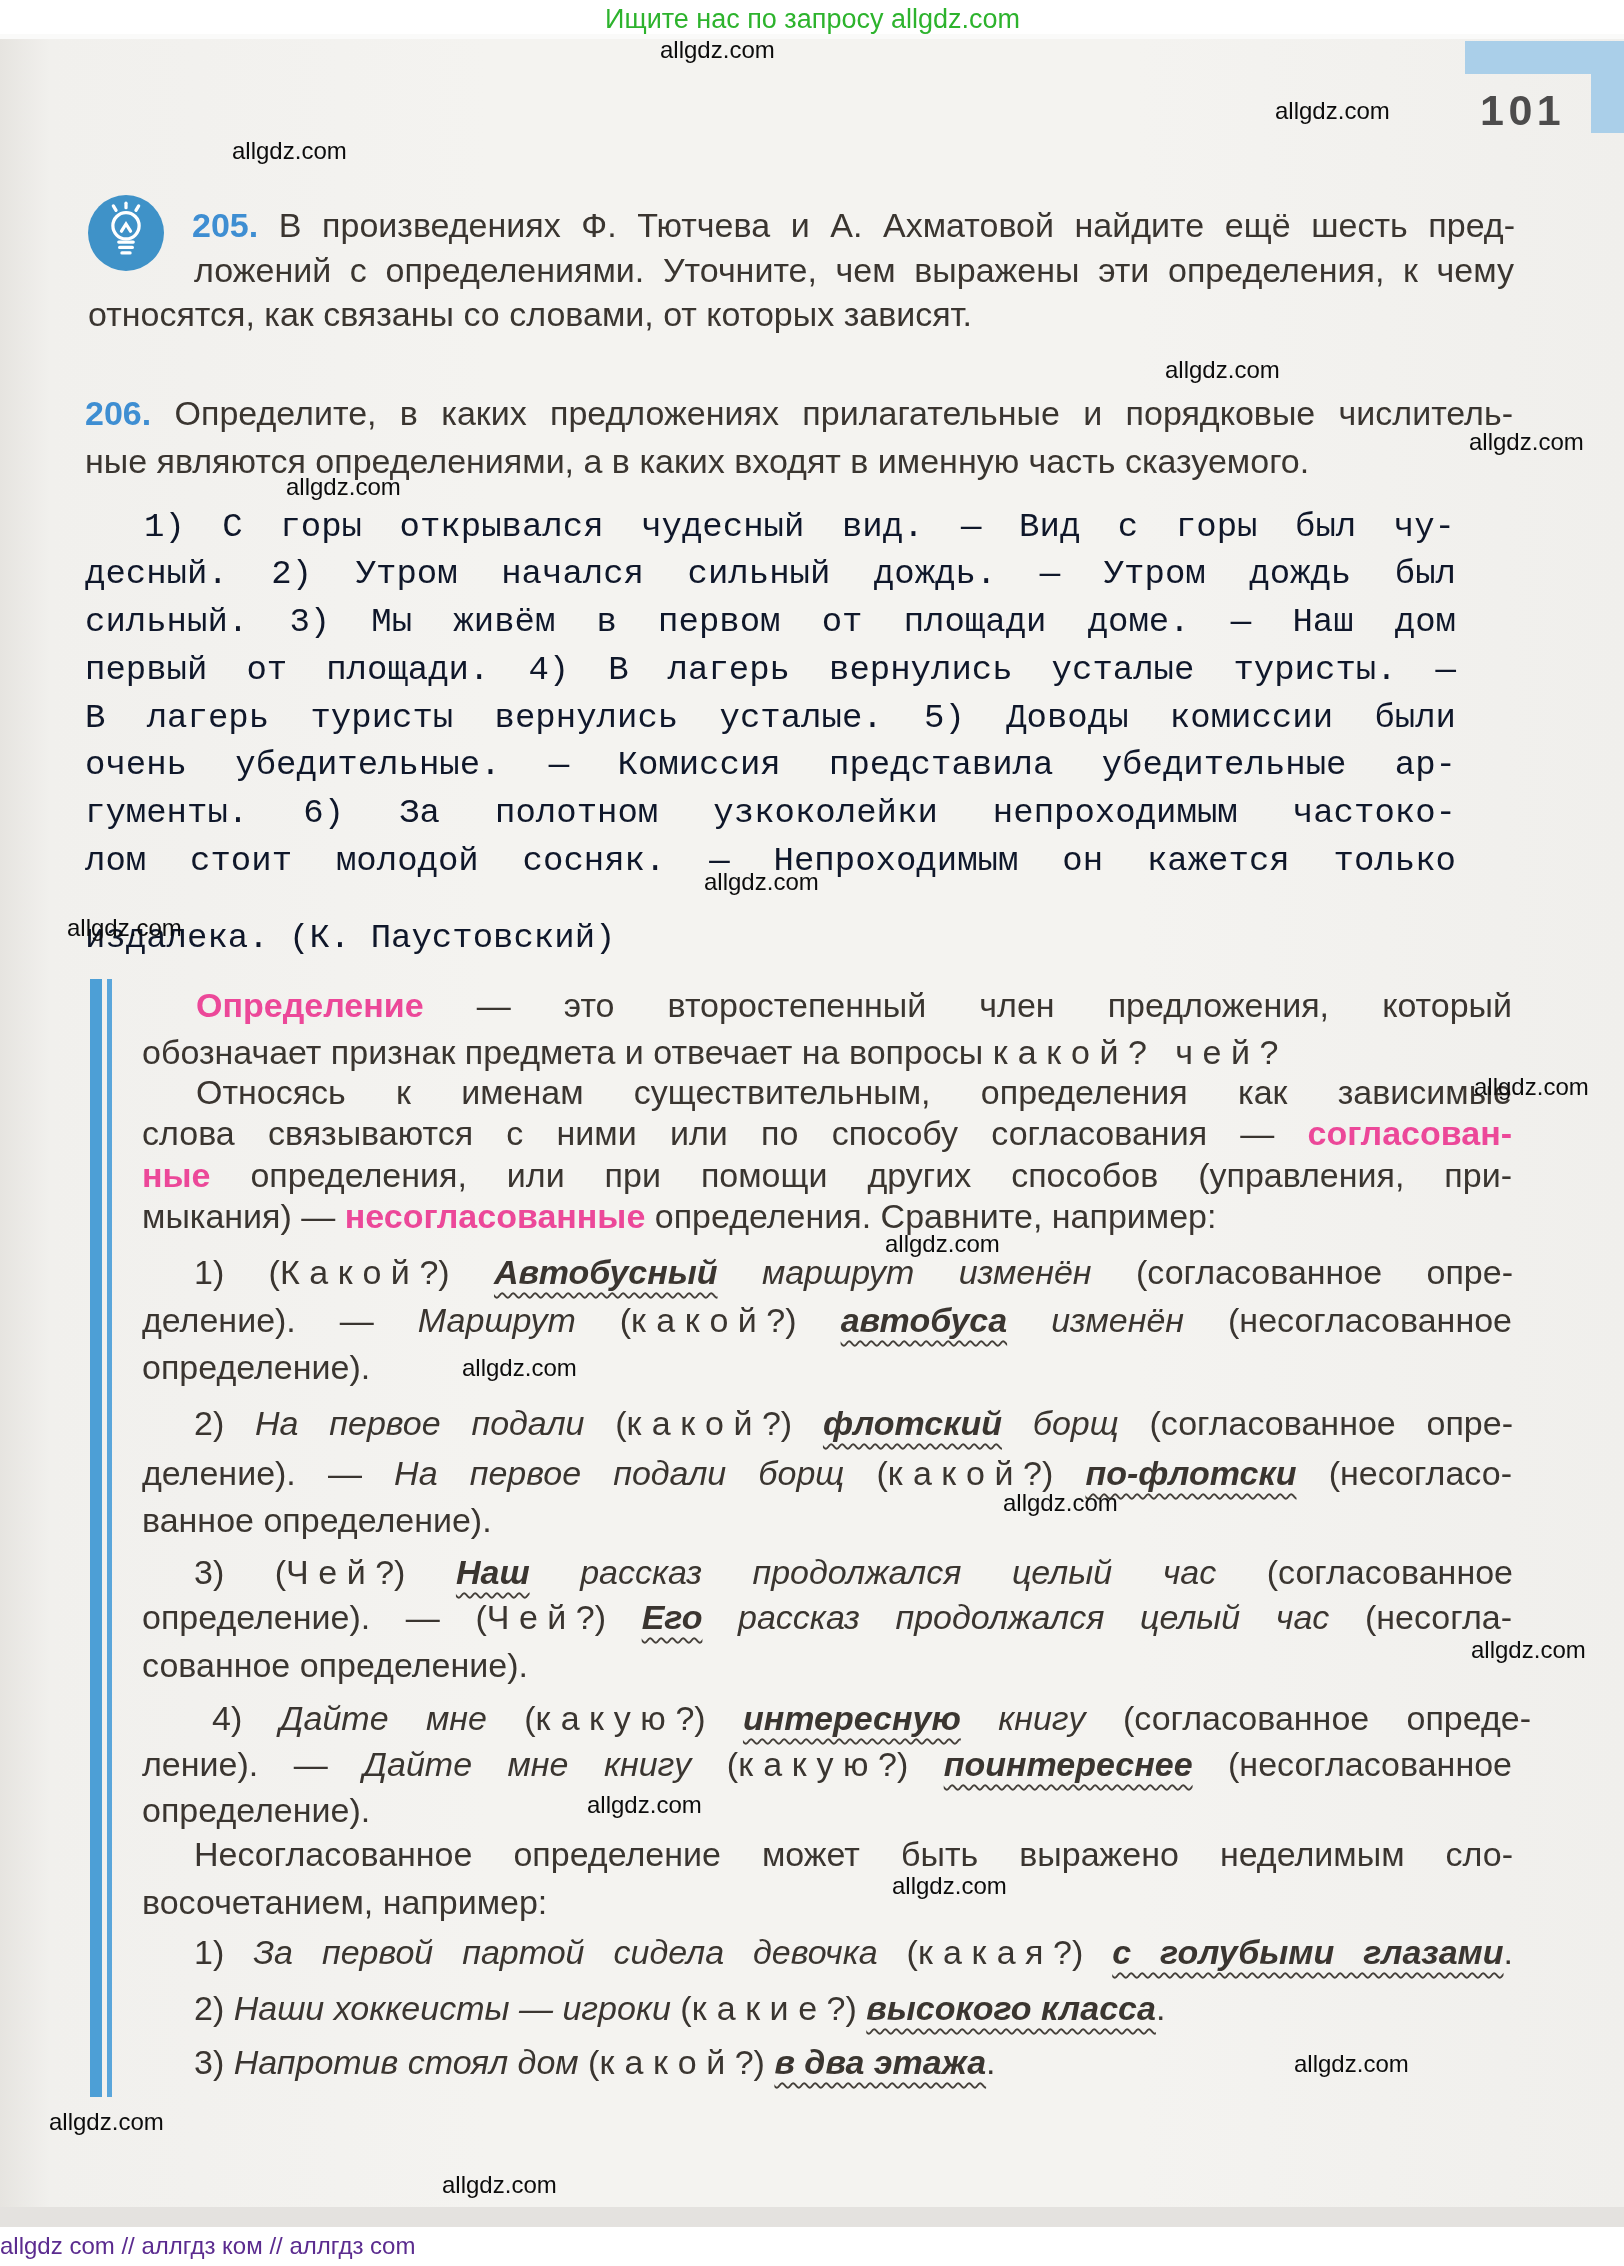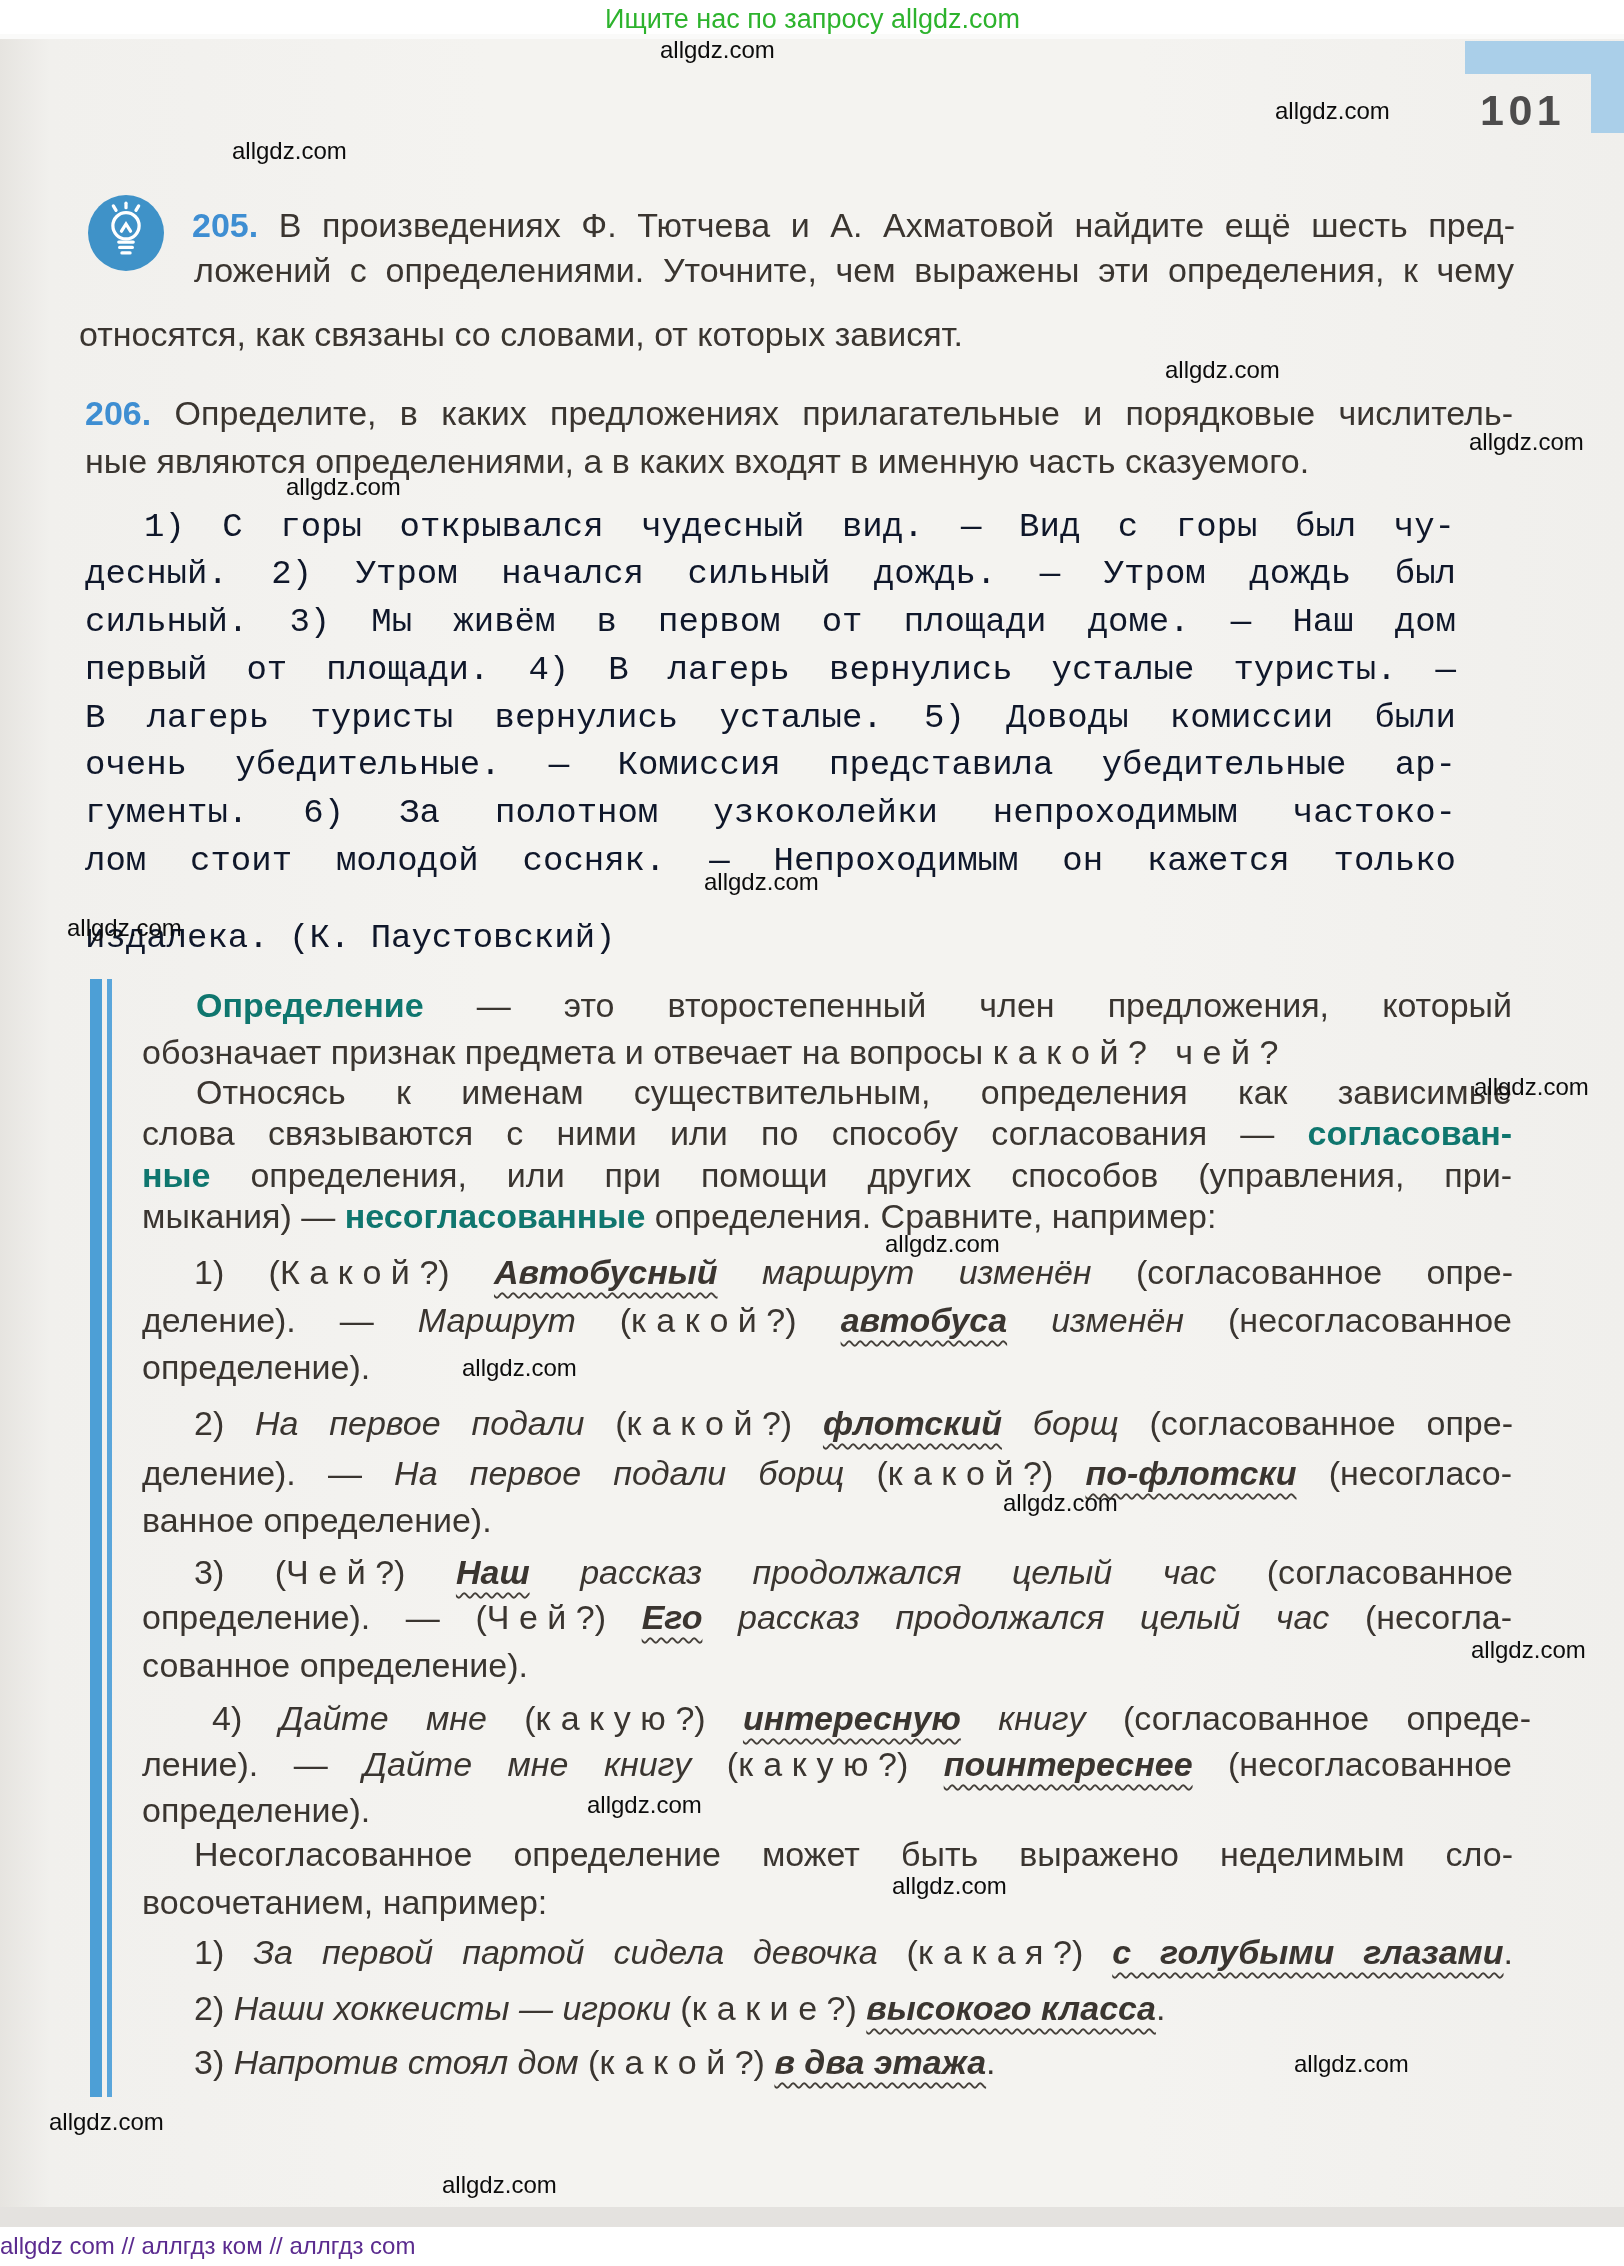--- a/index.html
+++ b/index.html
@@ -39,21 +39,21 @@
 
   
   .line{
     position:absolute;white-space:normal;line-height:1.18;
     font-size:34px;color:#3a3530;
   }
   .line.j{text-align:justify;text-align-last:justify;}
   .line.l{text-align:left;text-align-last:left;}
   .serifline{font-family:Liberation Mono, monospace;font-size:34px;color:#0f172a;}
   .num{color:#3e8ed2;font-weight:bold;}
-  .blu{color:#0f766e;font-weight:bold;}
+  .blu{color:#ec4899;font-weight:bold;}
   .it{font-style:italic;}
   .sp{letter-spacing:0.28em;}
   .key{
     font-style:italic;font-weight:bold;
     text-decoration:underline;text-decoration-style:wavy;
     text-decoration-thickness:2.3px;text-underline-offset:8px;
     text-decoration-color:#45403a;
   }
 
   
@@ -92,21 +92,21 @@
     </g>
   </svg>
 </div>
 
 <div class="rule-bar-thick"></div>
 <div class="rule-bar-thin"></div>
 
 <div id="ex205">
     <div class="line j" style="left: 192px; top: 205px; width: 1323px;"><span class="num">205.</span><span> В произведениях Ф. Тютчева и А. Ахматовой найдите ещё шесть пред-</span></div>
     <div class="line j" style="left: 194px; top: 250px; width: 1320px;"><span>ложений с определениями. Уточните, чем выражены эти определения, к чему</span></div>
-    <div class="line l" style="left: 79px; top: 294px; width: 1260px; margin-top: 20px;"><span>относятся, как связаны со словами, от которых зависят.</span></div>
+    <div class="line l" style="left: 88px; top: 294px; width: 1260px;"><span>относятся, как связаны со словами, от которых зависят.</span></div>
   </div>
 <div id="ex206head">
     <div class="line j" style="left: 85px; top: 393px; width: 1428px;"><span class="num">206.</span><span> Определите, в каких предложениях прилагательные и порядковые числитель-</span></div>
     <div class="line l" style="left: 85px; top: 441px; width: 1428px;"><span>ные являются определениями, а в каких входят в именную часть сказуемого.</span></div>
   </div>
 <div id="ex206body">
     <div class="line j serifline" style="left: 144px; top: 507px; width: 1311px;"><span>1) С горы открывался чудесный вид. — Вид с горы был чу-</span></div>
     <div class="line j serifline" style="left: 85px; top: 554px; width: 1371px;"><span>десный. 2) Утром начался сильный дождь. — Утром дождь был</span></div>
     <div class="line j serifline" style="left: 85px; top: 602px; width: 1371px;"><span>сильный. 3) Мы живём в первом от площади доме. — Наш дом</span></div>
     <div class="line j serifline" style="left: 85px; top: 650px; width: 1371px;"><span>первый от площади. 4) В лагерь вернулись усталые туристы. —</span></div>

